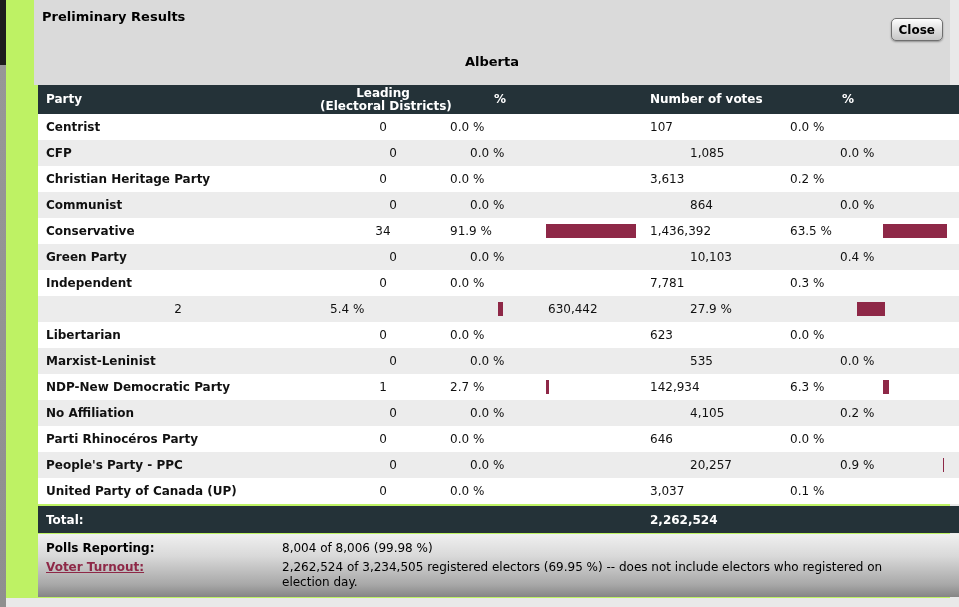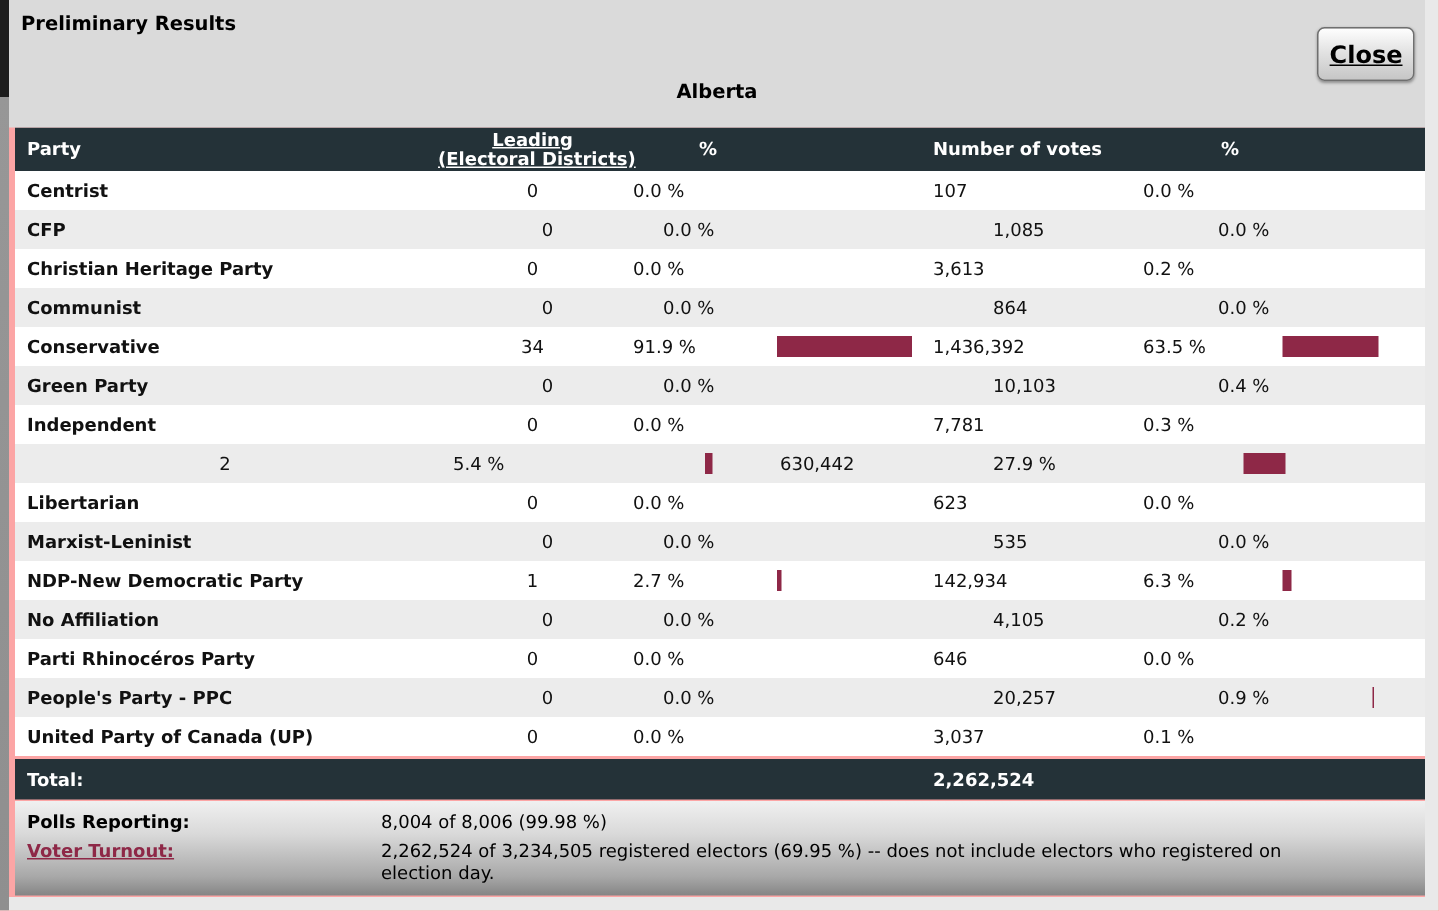--- a/index.html
+++ b/index.html
@@ -13,39 +13,39 @@
   }
 
   
   .page-edge {
     position: absolute; left: 0; top: 0; width: 6px; height: 607px;
     background: linear-gradient(to bottom, #1d1d1d 0, #1d1d1d 65px, #979797 65px, #8f8f8f 100%);
   }
 
   .dialog {
     position: absolute; left: 6px; top: 0; width: 944px; height: 598px;
-    background: #fca5a5;
+    background: #bef264;
+    padding-left: 28px;
   }
 
   
   .dialog-header { position: relative; height: 85px; background: #dadada; }
   .dialog-title {
     position: absolute; top: 9px; left: 8px;
     font-weight: bold; font-size: 13px; color: #000;
   }
   .close-btn {
     position: absolute; top: 18px; right: 7px;
-    min-width: 41px; height: 36px; padding: 0 7px;
+    min-width: 41px; height: 23px; padding: 0 7px;
     font-family: "DejaVu Sans", "Liberation Sans", sans-serif;
-    font-weight: bold; font-size: 16px; color: #000;
+    font-weight: bold; font-size: 12px; color: #000;
     background: linear-gradient(to bottom, #fefefe 0%, #e3e3e3 45%, #c6c6c6 100%);
     border: 1px solid #6f6f6f; border-radius: 5px;
     box-shadow: 0 1px 2px rgba(0,0,0,0.35);
     cursor: pointer;
-    text-decoration: underline;
   }
   .region-title {
     position: absolute; top: 54px; left: 0; width: 100%;
     text-align: center; font-weight: bold; font-size: 13px; color: #000;
   }
 
   
   .table-wrap { margin-left: 4px; width: 940px; }
   .grid-row {
     display: grid;
@@ -58,21 +58,21 @@
   }
   .thead .cell { line-height: 13px; }
   .row { height: 26px; background: #ffffff; }
   .row.alt { background: #ececec; gap: 10px; }
   .cell { padding: 0 2px; white-space: nowrap; }
   .cell.party { padding-left: 8px; font-weight: bold; }
   .cell.center { text-align: center; }
   .cell.right { }
   .cell.hdr-pct1 { text-align: right; padding-right: 10px; }
   .cell.hdr-pct2 { text-align: right; padding-right: 10px; }
-  .cell.leading-hdr { text-align: center; overflow: visible; text-decoration: underline; }
+  .cell.leading-hdr { text-align: center; overflow: visible; }
   .cell.barcell { padding: 0; }
   .cell.b1 { padding-left: 30px; }
   .cell.b2 { padding-left: 19px; }
   .bar { height: 14px; background: var(--bar-color, #8e2847); }
 
   .total-row {
     margin-top: 2px; height: 27px;
     background: var(--head-bg, #243238); color: #fff; font-weight: bold;
   }
   .total-row .label { grid-column: 1 / 3; padding-left: 8px; }

